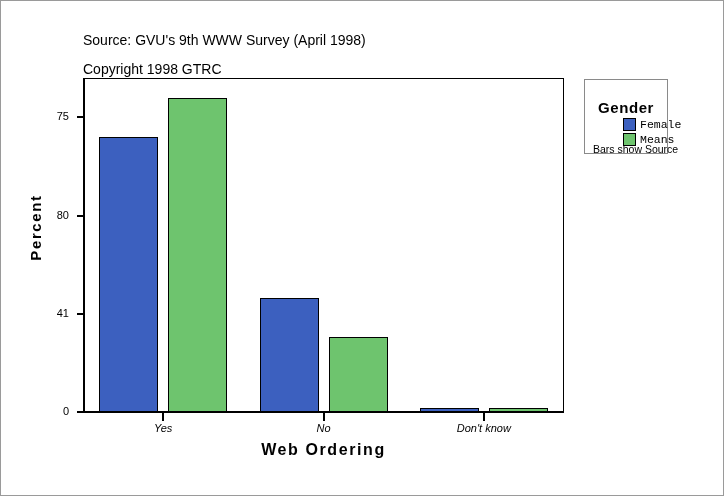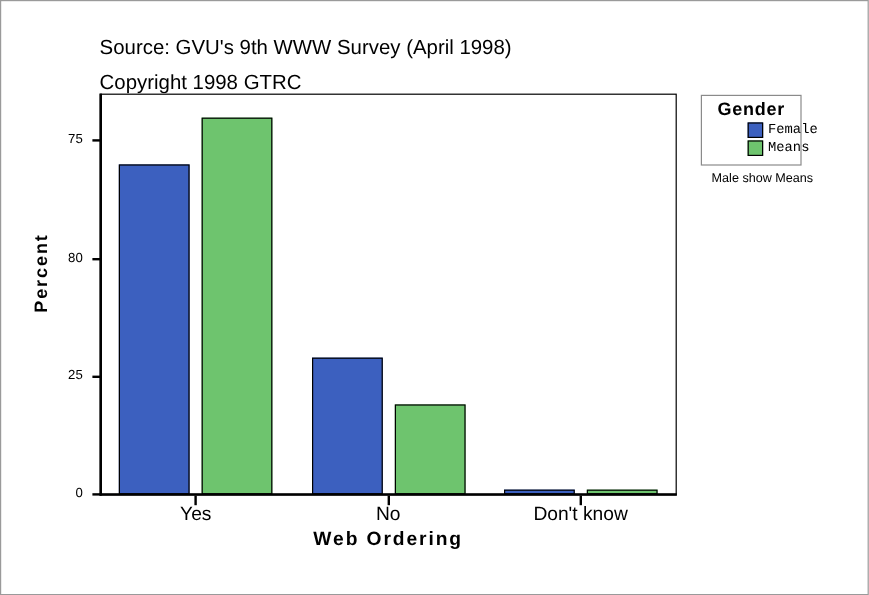--- a/index.html
+++ b/index.html
@@ -22,21 +22,21 @@
     width: 724px;
     height: 496px;
     border: 1px solid #9a9a9a;
     box-sizing: border-box;
     background: #ffffff;
   }
 
   
   .note {
     position: absolute;
-    font-size: 17px;
+    font-size: 14px;
     font-family: "Liberation Sans", sans-serif;
     color: #000;
     white-space: nowrap;
     line-height: 14px;
   }
   #note-source { left: 82px; top: 32px; }
   #note-copyright { left: 82px; top: 61px; }
 
   
   .plot-frame {
@@ -96,26 +96,27 @@
   .xtick {
     position: absolute;
     top: 412px;
     width: 2px;
     height: 8px;
     background: #000;
   }
   .xtick-label {
     position: absolute;
     top: 421px;
-    font-size: 16px;
+    font-size: 11px;
     font-family: "Liberation Sans", sans-serif;
     color: #000;
     text-align: center;
     white-space: nowrap;
     line-height: 13px;
+    font-style: italic;
   }
 
   
   .bar {
     position: absolute;
     border: 1px solid #000;
     box-sizing: border-box;
   }
 
   
@@ -159,20 +160,21 @@
   }
   .legend-title {
     font-size: 15px;
     font-weight: bold;
     letter-spacing: 0.6px;
     font-family: "Liberation Sans", sans-serif;
     color: #000;
     text-align: center;
     line-height: 17px;
     margin-bottom: 2px;
+    margin-top: 16px;
   }
   .legend-row {
     display: flex;
     align-items: flex-start;
     height: 15px;
     margin-left: 33px;
   }
   .legend-swatch {
     width: 13px;
     height: 13px;
@@ -216,21 +218,21 @@
         <div class="bar" style="left: 404.833px; top: 329px; width: 59px; height: 4px; background: rgb(110, 196, 110);"></div>
       </div>
   </div>
   <div class="axis-left"></div>
   <div class="axis-bottom"></div>
 
   <div id="y-ticks">
       <div class="ytick" style="top: 410px;"></div>
       <div class="ytick-label" style="left: 28px; top: 405px; position: absolute; width: 40px;">0</div>
       <div class="ytick" style="top: 311.765px;"></div>
-      <div class="ytick-label" style="left: 28px; top: 306.765px; position: absolute; width: 40px;">25</div>
+      <div class="ytick-label" style="left: 28px; top: 306.765px; position: absolute; width: 40px;">41</div>
       <div class="ytick" style="top: 213.529px;"></div>
       <div class="ytick-label" style="left: 28px; top: 208.529px; position: absolute; width: 40px;">80</div>
       <div class="ytick" style="top: 115.294px;"></div>
       <div class="ytick-label" style="left: 28px; top: 110.294px; position: absolute; width: 40px;">75</div>
     </div>
   <div id="x-ticks">
       <div class="xtick" style="left: 161.167px;"></div>
       <div class="xtick-label" style="left: 102.167px; width: 120px;">Yes</div>
       <div class="xtick" style="left: 321.5px;"></div>
       <div class="xtick-label" style="left: 262.5px; width: 120px;">No</div>
@@ -248,15 +250,15 @@
           <span class="legend-swatch" style="background: rgb(60, 96, 191);"></span>
           <span class="legend-label">Female</span>
         </div>
         <div class="legend-row">
           <span class="legend-swatch" style="background: rgb(110, 196, 110);"></span>
           <span class="legend-label">Means</span>
         </div>
       </div>
   </div>
 
-  <div id="bars-show-note">Male show Means</div>
+  <div id="bars-show-note">Bars show Source</div>
 
 </div>
 
 </body></html>

